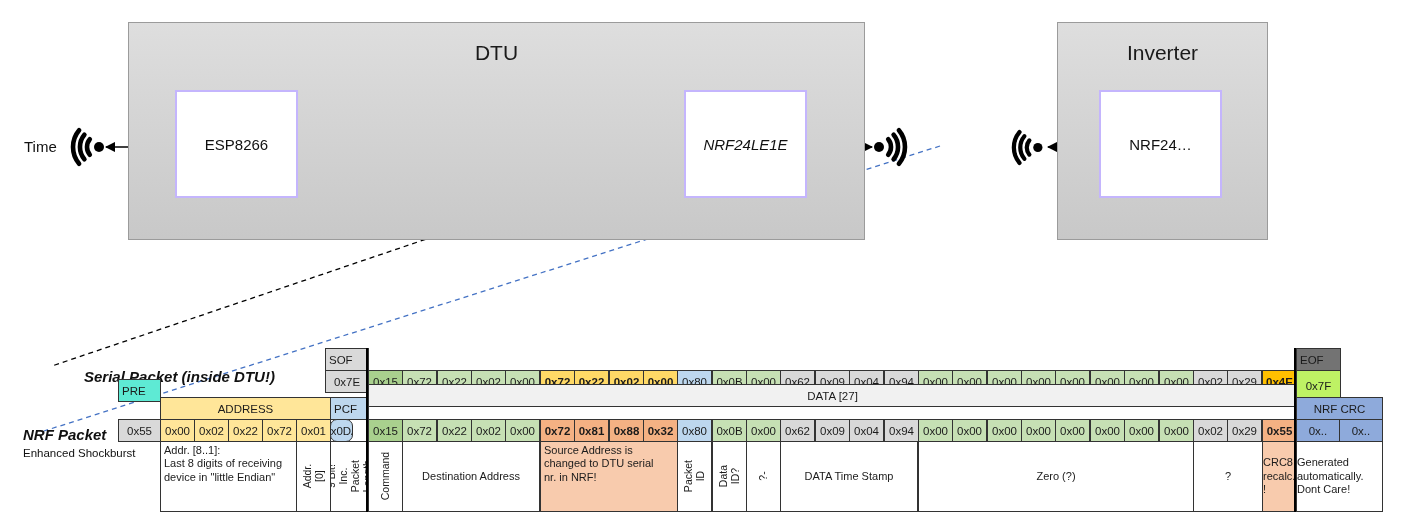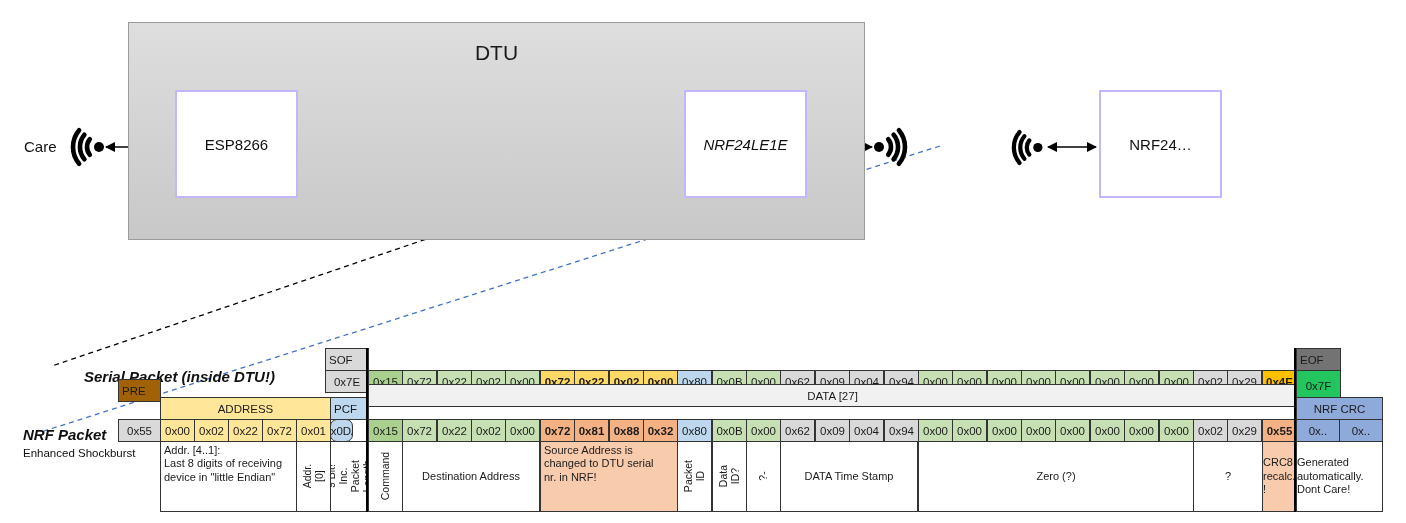--- a/index.html
+++ b/index.html
@@ -50,21 +50,21 @@
     <line x1="106" y1="147" x2="172" y2="147" stroke="#000" stroke-width="1.6" marker-start="url(#mk-black)" marker-end="url(#mk-black)"></line>
     <line x1="302" y1="147" x2="424" y2="147" stroke="#000" stroke-width="2.6" marker-start="url(#mk-black)" marker-end="url(#mk-black)"></line>
     <line x1="553" y1="122" x2="680" y2="122" stroke="#ED7D31" stroke-width="2.6" marker-end="url(#mk-orange)"></line>
     <line x1="684" y1="172" x2="556" y2="172" stroke="#70AD47" stroke-width="2.6" marker-end="url(#mk-green)"></line>
     <line x1="810" y1="147" x2="872" y2="147" stroke="#000" stroke-width="1.6" marker-start="url(#mk-black)" marker-end="url(#mk-black)"></line>
     <line x1="1048" y1="147" x2="1096" y2="147" stroke="#000" stroke-width="1.6" marker-start="url(#mk-black)" marker-end="url(#mk-black)"></line>
     <line x1="630" y1="170" x2="52" y2="366" stroke="#000" stroke-width="1.3" stroke-dasharray="5 4"></line>
     <line x1="940" y1="146" x2="44" y2="431" stroke="#4472C4" stroke-width="1.3" stroke-dasharray="5 4"></line>
   </svg>
 
-  <div class="wifi-label" style="left:24px;top:138px;">Care</div>
+  <div class="wifi-label" style="left:24px;top:138px;">Time</div>
 
   <svg class="wifi-icon" style="left:58px;top:124px;" width="52" height="46" viewBox="0 0 52 46">
     <circle cx="41" cy="23" r="5" fill="#000"></circle>
     <path d="M31.8,15.3 A12,12 0 0 0 31.8,30.7" fill="none" stroke="#000" stroke-width="4.6" stroke-linecap="round"></path>
     <path d="M26.4,10.8 A19,19 0 0 0 26.4,35.2" fill="none" stroke="#000" stroke-width="4.6" stroke-linecap="round"></path>
     <path d="M21.1,6.3 A26,26 0 0 0 21.1,39.7" fill="none" stroke="#000" stroke-width="4.6" stroke-linecap="round"></path>
   </svg>
 
   <svg class="wifi-icon mirror" style="left:868px;top:124px;" width="52" height="46" viewBox="0 0 52 46">
     <circle cx="41" cy="23" r="5" fill="#000"></circle>
@@ -79,20 +79,23 @@
     <path d="M26.4,10.8 A19,19 0 0 0 26.4,35.2" fill="none" stroke="#000" stroke-width="4.6" stroke-linecap="round"></path>
     <path d="M21.1,6.3 A26,26 0 0 0 21.1,39.7" fill="none" stroke="#000" stroke-width="4.6" stroke-linecap="round"></path>
   </svg>
 
   <div class="bigbox" style="left:128px;top:22px;width:737px;height:218px;">
     <div class="bigbox-title">DTU</div>
   </div>
   <div class="chip" style="left:175px;top:90px;width:123px;height:108px;">ESP8266</div>
   <div class="chip" style="left:684px;top:90px;width:123px;height:108px;font-style:italic;">NRF24LE1E</div>
 
+  <div class="bigbox" style="left:1057px;top:22px;width:211px;height:218px;">
+    <div class="bigbox-title">Inverter</div>
+  </div>
   <div class="chip" style="left:1099px;top:90px;width:123px;height:108px;">NRF24…</div>
 
   <div class="pkt-label" style="left:84px;top:368px;">Serial Packet (inside DTU!)</div>
   <div class="pkt-label" style="left:23px;top:426px;">NRF Packet</div>
   <div class="sub-label" style="left:23px;top:447px;text-align:center;">Enhanced Shockburst</div>
 
   <div id="tables" class="abs" style="left:0;top:0;">
       <div class="cell hdr" style="left: 325px; top: 348px; width: 44px; height: 23px; background: rgb(217, 217, 217);">SOF</div>
       <div class="cell" style="left: 325px; top: 370px; width: 44px; height: 23px; background: rgb(217, 217, 217);">0x7E</div>
       <div class="cell" style="left: 368px; top: 370px; width: 35px; height: 23px; background: rgb(169, 208, 142);">0x15</div>
@@ -116,22 +119,22 @@
       <div class="cell" style="left: 987px; top: 370px; width: 35px; height: 23px; background: rgb(198, 224, 180);">0x00</div>
       <div class="cell" style="left: 1021px; top: 370px; width: 35px; height: 23px; background: rgb(198, 224, 180);">0x00</div>
       <div class="cell" style="left: 1055px; top: 370px; width: 35px; height: 23px; background: rgb(198, 224, 180);">0x00</div>
       <div class="cell" style="left: 1090px; top: 370px; width: 35px; height: 23px; background: rgb(198, 224, 180);">0x00</div>
       <div class="cell" style="left: 1124px; top: 370px; width: 35px; height: 23px; background: rgb(198, 224, 180);">0x00</div>
       <div class="cell" style="left: 1159px; top: 370px; width: 35px; height: 23px; background: rgb(198, 224, 180);">0x00</div>
       <div class="cell" style="left: 1193px; top: 370px; width: 35px; height: 23px; background: rgb(217, 217, 217);">0x02</div>
       <div class="cell" style="left: 1227px; top: 370px; width: 35px; height: 23px; background: rgb(217, 217, 217);">0x29</div>
       <div class="cell bold" style="left: 1262px; top: 370px; width: 35px; height: 23px; background: rgb(255, 192, 0);">0x4E</div>
       <div class="cell hdr" style="left: 1296px; top: 348px; width: 45px; height: 23px; background: #737373;">EOF</div>
-      <div class="cell" style="left: 1296px; top: 370px; width: 45px; height: 32px; background: #22c55e;">0x7F</div>
-      <div class="cell hdr" style="left: 118px; top: 379px; width: 43px; height: 23px; background: #a16207;">PRE</div>
+      <div class="cell" style="left: 1296px; top: 370px; width: 45px; height: 32px; background: #bef264;">0x7F</div>
+      <div class="cell hdr" style="left: 118px; top: 379px; width: 43px; height: 23px; background: #5eead4;">PRE</div>
       <div class="cell hdr center" style="left: 160px; top: 397px; width: 171px; height: 23px; background: rgb(255, 230, 153);">ADDRESS</div>
       <div class="cell hdr" style="left: 330px; top: 397px; width: 39px; height: 23px; background: rgb(189, 215, 238);">PCF</div>
       <div class="cell hdr center" style="left: 368px; top: 384px; width: 929px; height: 23px; background: rgb(241, 241, 241);">DATA [27]</div>
       <div class="cell hdr center" style="left: 1296px; top: 397px; width: 87px; height: 23px; background: rgb(142, 170, 219);">NRF CRC</div>
       <div class="cell" style="left: 118px; top: 419px; width: 43px; height: 23px; background: rgb(217, 217, 217);">0x55</div>
       <div class="cell" style="left: 160px; top: 419px; width: 35px; height: 23px; background: rgb(255, 230, 153);">0x00</div>
       <div class="cell" style="left: 194px; top: 419px; width: 35px; height: 23px; background: rgb(255, 230, 153);">0x02</div>
       <div class="cell" style="left: 228px; top: 419px; width: 35px; height: 23px; background: rgb(255, 230, 153);">0x22</div>
       <div class="cell" style="left: 262px; top: 419px; width: 35px; height: 23px; background: rgb(255, 230, 153);">0x72</div>
       <div class="cell" style="left: 296px; top: 419px; width: 35px; height: 23px; background: rgb(255, 230, 153);">0x01</div>
@@ -158,21 +161,21 @@
       <div class="cell" style="left: 1021px; top: 419px; width: 35px; height: 23px; background: rgb(198, 224, 180);">0x00</div>
       <div class="cell" style="left: 1055px; top: 419px; width: 35px; height: 23px; background: rgb(198, 224, 180);">0x00</div>
       <div class="cell" style="left: 1090px; top: 419px; width: 35px; height: 23px; background: rgb(198, 224, 180);">0x00</div>
       <div class="cell" style="left: 1124px; top: 419px; width: 35px; height: 23px; background: rgb(198, 224, 180);">0x00</div>
       <div class="cell" style="left: 1159px; top: 419px; width: 35px; height: 23px; background: rgb(198, 224, 180);">0x00</div>
       <div class="cell" style="left: 1193px; top: 419px; width: 35px; height: 23px; background: rgb(217, 217, 217);">0x02</div>
       <div class="cell" style="left: 1227px; top: 419px; width: 35px; height: 23px; background: rgb(217, 217, 217);">0x29</div>
       <div class="cell bold" style="left: 1262px; top: 419px; width: 35px; height: 23px; background: rgb(244, 177, 131);">0x55</div>
       <div class="cell" style="left: 1296px; top: 419px; width: 44px; height: 23px; background: rgb(142, 170, 219);">0x..</div>
       <div class="cell" style="left: 1339px; top: 419px; width: 44px; height: 23px; background: rgb(142, 170, 219);">0x..</div>
-      <div class="cell ann left pre-line" style="left: 160px; top: 441px; width: 137px; height: 71px; background: rgb(255, 255, 255);">Addr. [4..1]:
+      <div class="cell ann left pre-line" style="left: 160px; top: 441px; width: 137px; height: 71px; background: rgb(255, 255, 255);">Addr. [8..1]:
 Last 8 digits of receiving
 device in "little Endian"</div>
       <div class="cell ann" style="left: 296px; top: 441px; width: 35px; height: 71px; background: rgb(255, 255, 255);">
         <div class="vtext">Addr.[0]</div>
       </div>
       <div class="cell ann" style="left: 330px; top: 441px; width: 39px; height: 71px; background: rgb(255, 255, 255);">
         <div class="vtext">9 Bit!
 Inc. Packet
 Length</div>
       </div>

